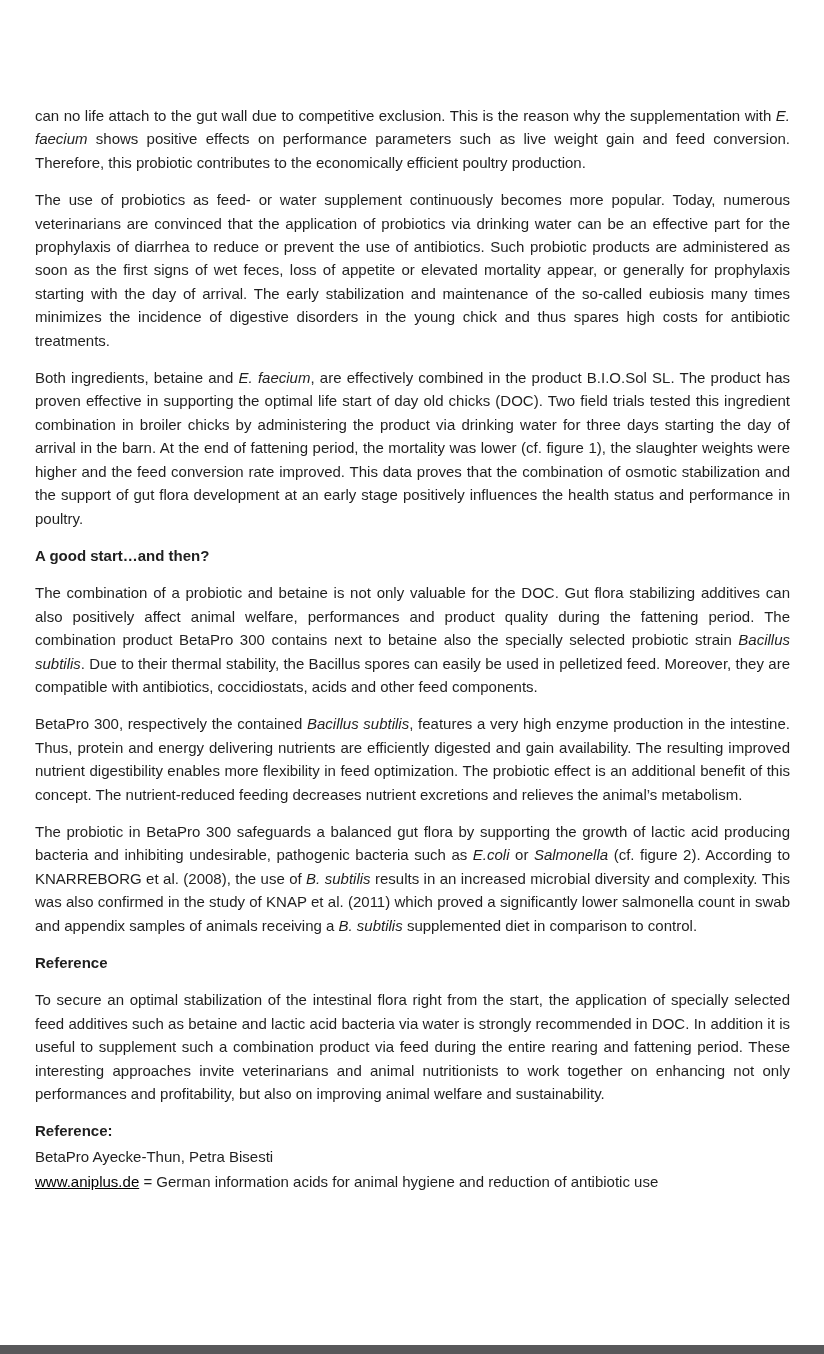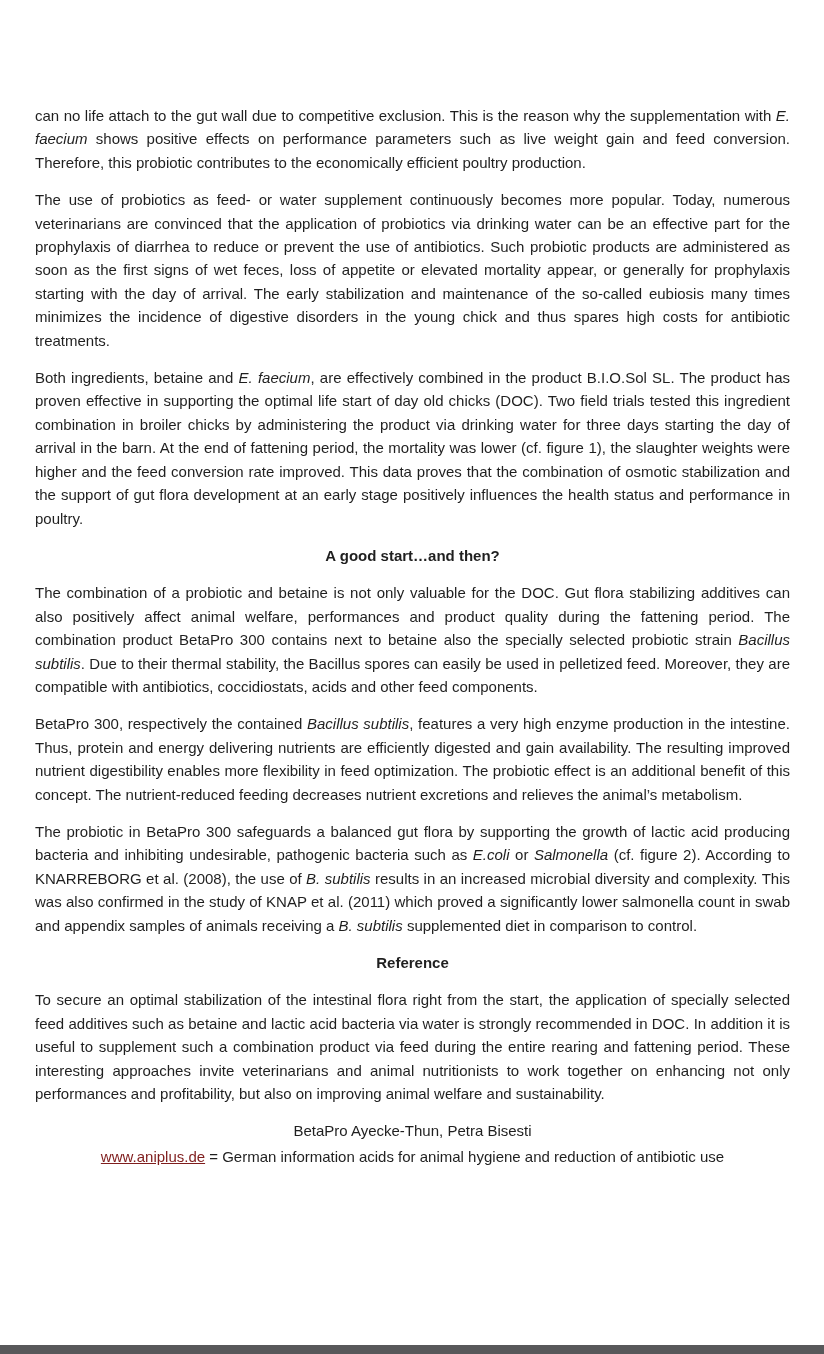--- a/index.html
+++ b/index.html
@@ -17,28 +17,27 @@
   }
   .page-content {
     padding: 104px 34px 0 35px;
     font-size: 15px;
     line-height: 23.4px;
   }
   .block {
     margin: 0 0 14px 0;
     font-size: 15px;
     font-weight: 400;
-    text-align: center;
   }
   .block.justify { text-align: justify; }
   .block.heading { font-weight: 700; }
   .block.tight { margin-bottom: 2px; }
   .italic { font-style: italic; }
   a.link {
-    color: #7f1d1d;
+    color: #000000;
     text-decoration: underline;
     cursor: pointer;
   }
   .bottom-bar {
     position: absolute;
     left: 0;
     bottom: 0;
     width: 824px;
     height: 9px;
     background: #58585a;
@@ -51,18 +50,19 @@
   <div>
       <p class="block justify"><span>can no life attach to the gut wall due to competitive exclusion. This is the reason why the supplementation with </span><span class="italic">E. faecium</span><span> shows positive effects on performance parameters such as live weight gain and feed conversion. Therefore, this probiotic contributes to the economically efficient poultry production.</span></p>
       <p class="block justify"><span>The use of probiotics as feed- or water supplement continuously becomes more popular. Today, numerous veterinarians are convinced that the application of probiotics via drinking water can be an effective part for the prophylaxis of diarrhea to reduce or prevent the use of antibiotics. Such probiotic products are administered as soon as the first signs of wet feces, loss of appetite or elevated mortality appear, or generally for prophylaxis starting with the day of arrival. The early stabilization and maintenance of the so-called eubiosis many times minimizes the incidence of digestive disorders in the young chick and thus spares high costs for antibiotic treatments.</span></p>
       <p class="block justify"><span>Both ingredients, betaine and </span><span class="italic">E. faecium</span><span>, are effectively combined in the product B.I.O.Sol SL. The product has proven effective in supporting the optimal life start of day old chicks (DOC). Two field trials tested this ingredient combination in broiler chicks by administering the product via drinking water for three days starting the day of arrival in the barn. At the end of fattening period, the mortality was lower (cf. figure 1), the slaughter weights were higher and the feed conversion rate improved. This data proves that the combination of osmotic stabilization and the support of gut flora development at an early stage positively influences the health status and performance in poultry.</span></p>
       <h2 class="block heading"><span>A good start…and then?</span></h2>
       <p class="block justify"><span>The combination of a probiotic and betaine is not only valuable for the DOC. Gut flora stabilizing additives can also positively affect animal welfare, performances and product quality during the fattening period. The combination product BetaPro 300 contains next to betaine also the specially selected probiotic strain </span><span class="italic">Bacillus subtilis</span><span>. Due to their thermal stability, the Bacillus spores can easily be used in pelletized feed. Moreover, they are compatible with antibiotics, coccidiostats, acids and other feed components.</span></p>
       <p class="block justify"><span>BetaPro 300, respectively the contained </span><span class="italic">Bacillus subtilis</span><span>, features a very high enzyme production in the intestine. Thus, protein and energy delivering nutrients are efficiently digested and gain availability. The resulting improved nutrient digestibility enables more flexibility in feed optimization. The probiotic effect is an additional benefit of this concept. The nutrient-reduced feeding decreases nutrient excretions and relieves the animal’s metabolism.</span></p>
       <p class="block justify"><span>The probiotic in BetaPro 300 safeguards a balanced gut flora by supporting the growth of lactic acid producing bacteria and inhibiting undesirable, pathogenic bacteria such as </span><span class="italic">E.coli</span><span> or </span><span class="italic">Salmonella</span><span> (cf. figure 2). According to KNARREBORG et al. (2008), the use of </span><span class="italic">B. subtilis</span><span> results in an increased microbial diversity and complexity. This was also confirmed in the study of KNAP et al. (2011) which proved a significantly lower salmonella count in swab and appendix samples of animals receiving a </span><span class="italic">B. subtilis</span><span> supplemented diet in comparison to control.</span></p>
       <h2 class="block heading"><span>Reference</span></h2>
       <p class="block justify"><span>To secure an optimal stabilization of the intestinal flora right from the start, the application of specially selected feed additives such as betaine and lactic acid bacteria via water is strongly recommended in DOC. In addition it is useful to supplement such a combination product via feed during the entire rearing and fattening period. These interesting approaches invite veterinarians and animal nutritionists to work together on enhancing not only performances and profitability, but also on improving animal welfare and sustainability.</span></p>
+      <h2 class="block heading tight"><span>Reference:</span></h2>
       <p class="block tight"><span>BetaPro Ayecke-Thun, Petra Bisesti</span></p>
       <p class="block tight"><a class="link" href="#">www.aniplus.de</a><span> = German information acids for animal hygiene and reduction of antibiotic use</span></p>
     </div>
 </main>
 
 <div class="bottom-bar" style="background: rgb(88, 88, 90);"></div>
 
 </body></html>

